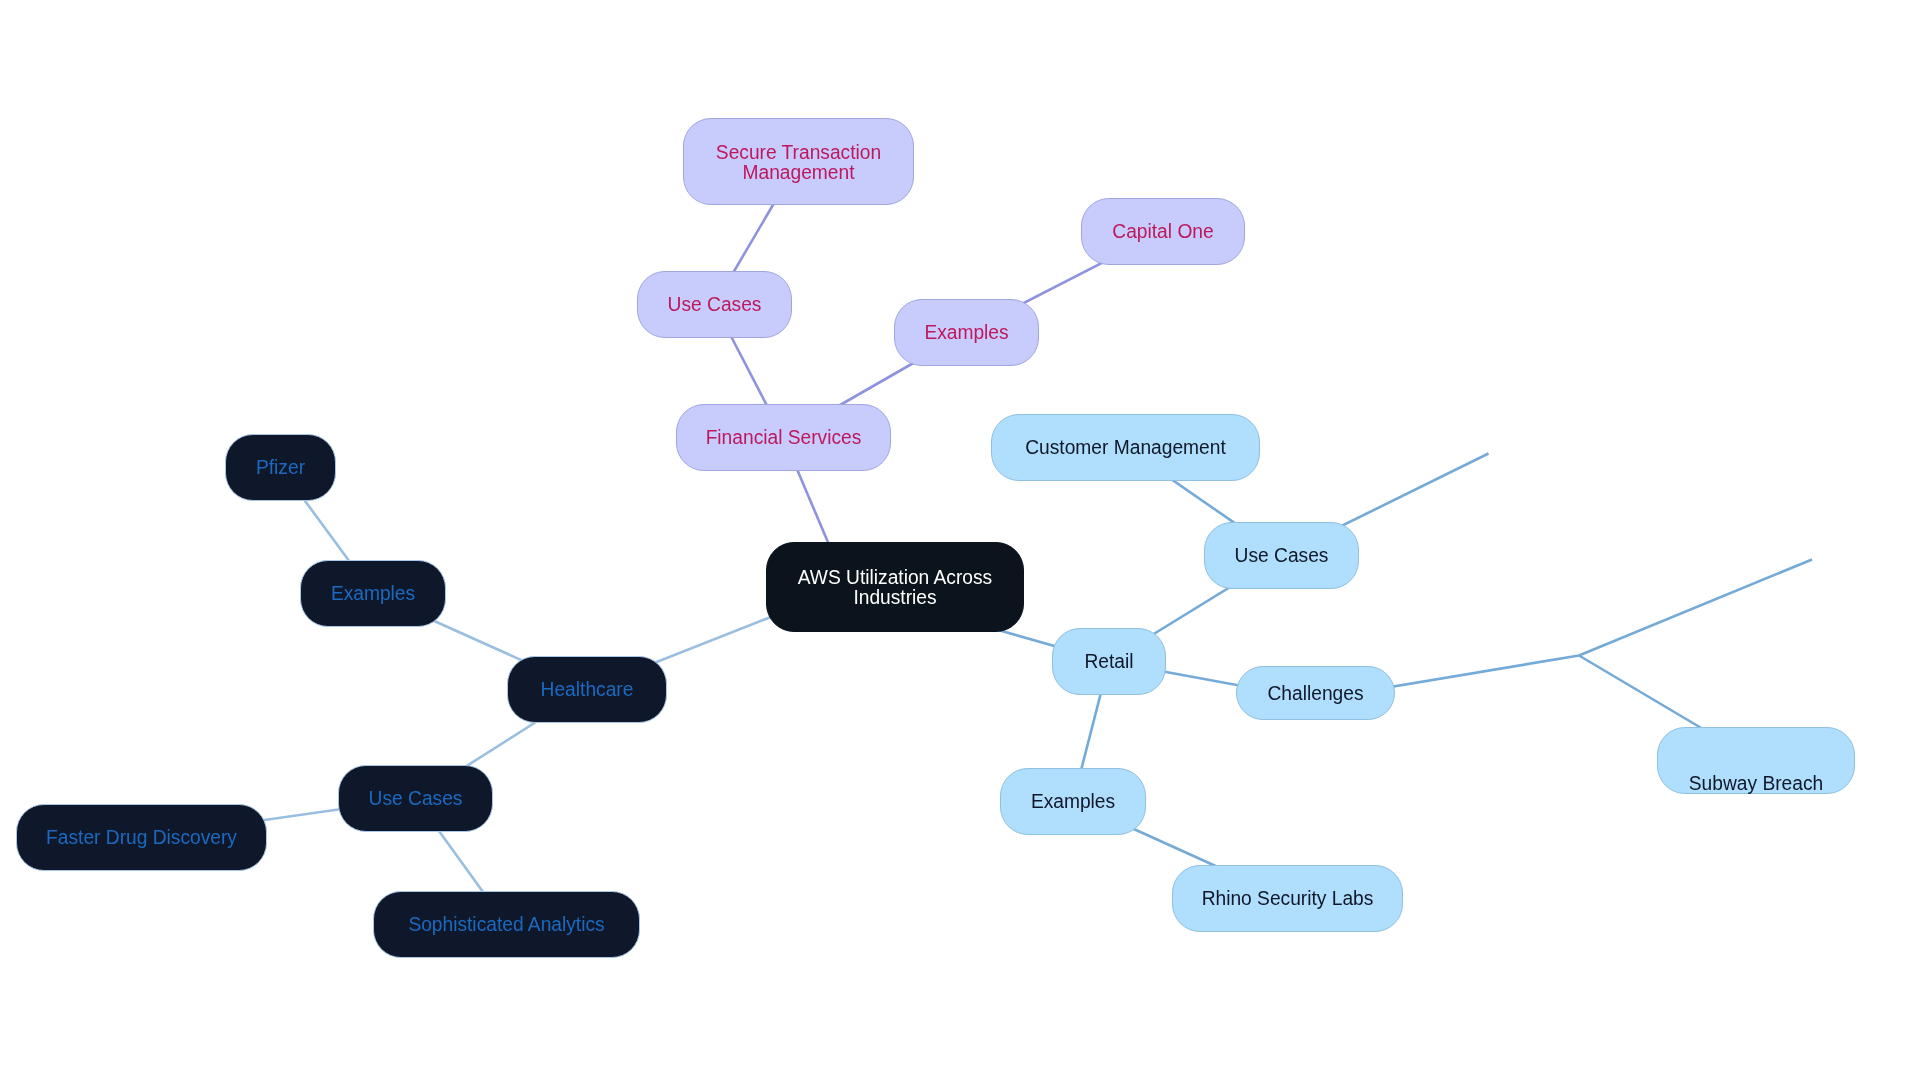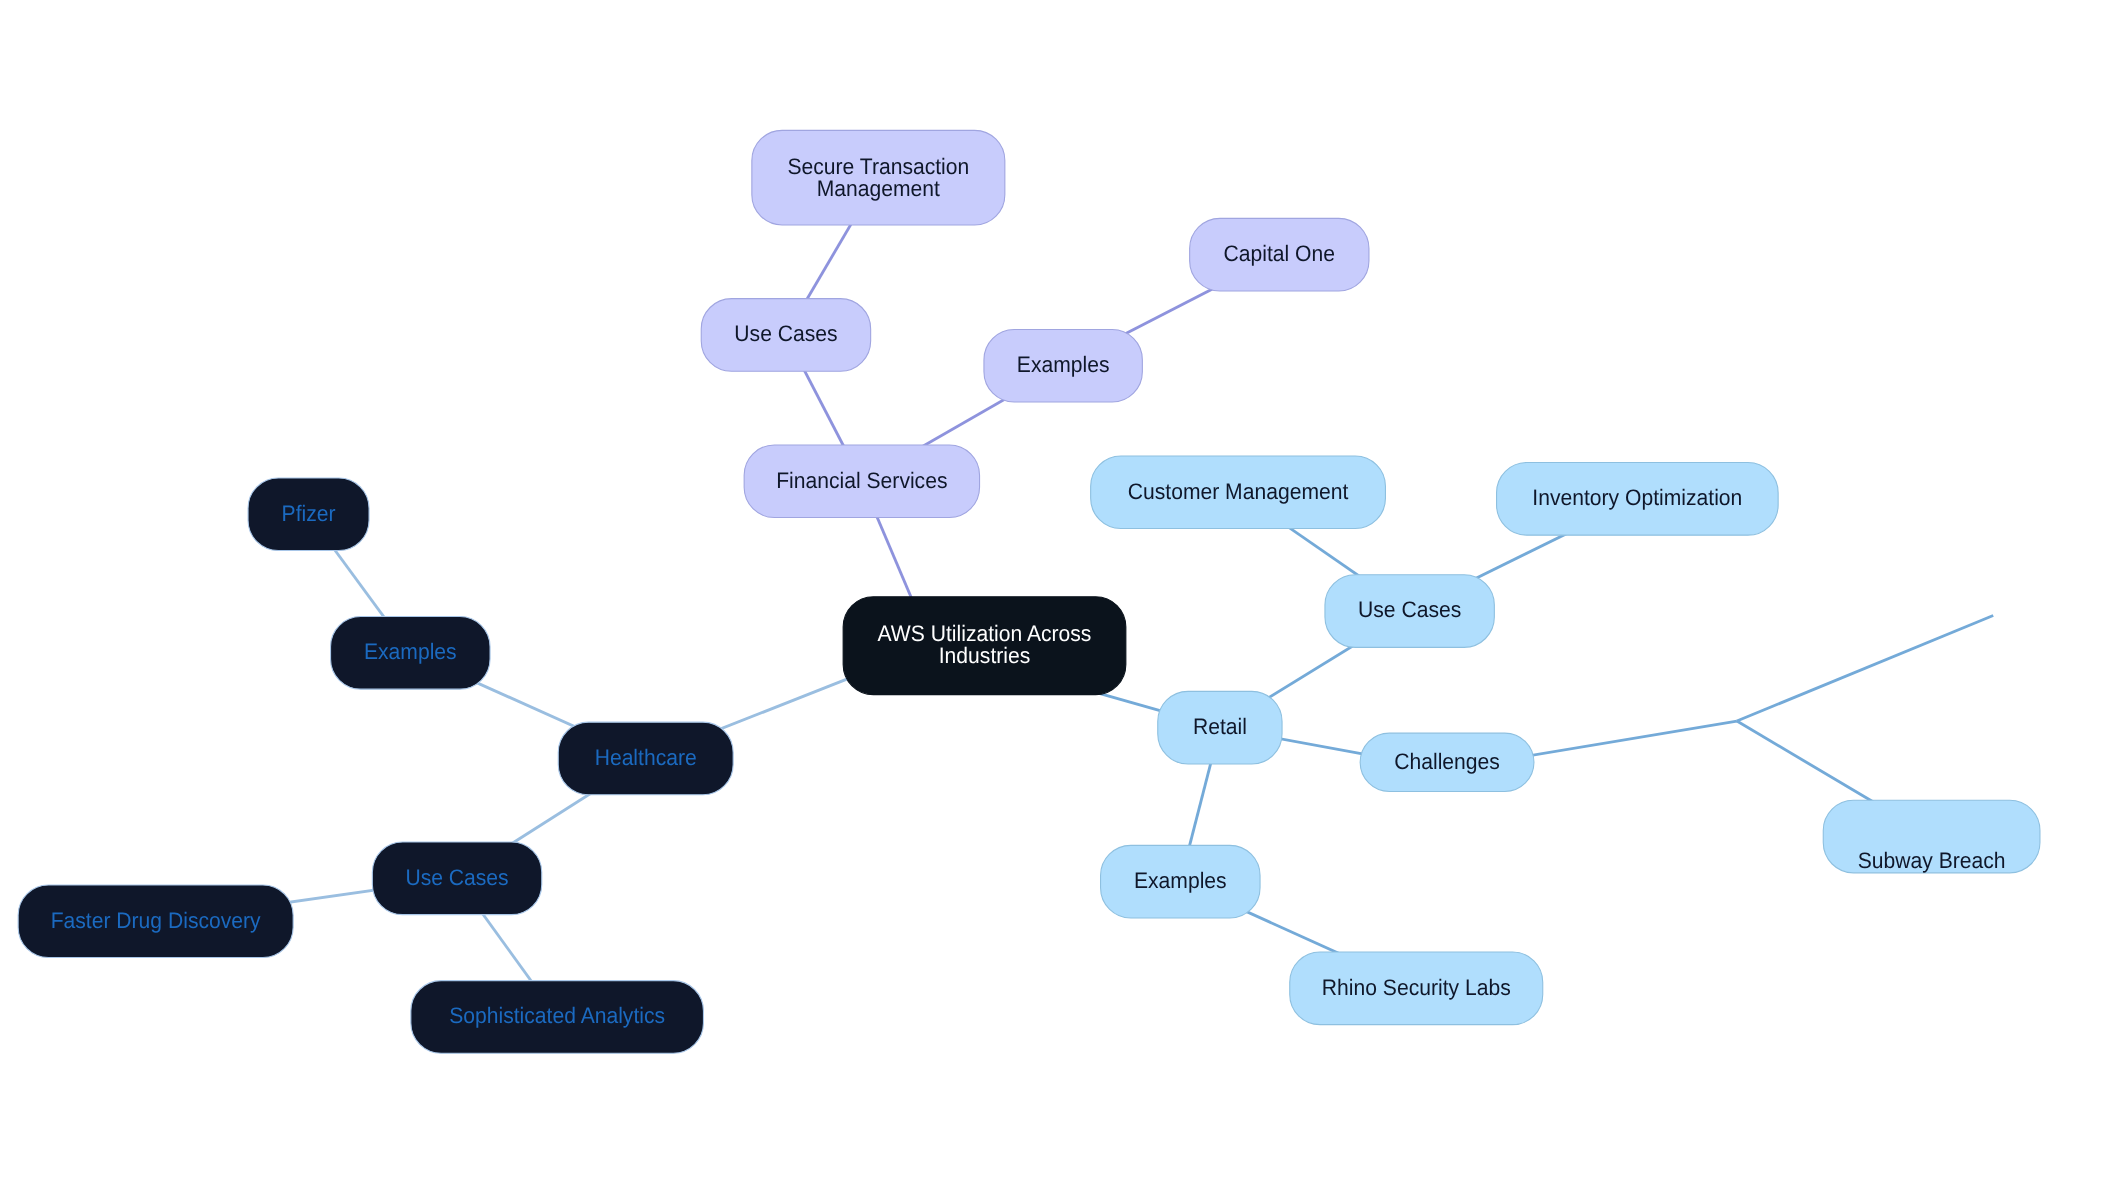--- a/index.html
+++ b/index.html
@@ -8,21 +8,21 @@
        font-family:"Liberation Sans",sans-serif;
        -webkit-font-smoothing:antialiased;}
   #canvas{position:relative;width:1920px;height:1083px;}
   #edge-layer{position:absolute;left:0;top:0;width:1920px;height:1083px;}
   .node{position:absolute;box-sizing:border-box;display:flex;align-items:center;
         justify-content:center;text-align:center;border-radius:28px;
         border:1px solid;font-size:19.2px;line-height:19px;}
   .node > .lbl{display:block;width:100%;transform:scaleY(1.06) translateZ(0);}
   .node.retail{background:#b0defd;border-color:#8ec0e0;color:#0f172a;}
   .node.healthcare{background:#0f172a;border-color:#a8c6e8;color:#1b6ac0;}
-  .node.financial{background:#c8ccfc;border-color:#a0a5e0;color:#0f172a;}
+  .node.financial{background:#c8ccfc;border-color:#a0a5e0;color:#be185d;}
   .node.root{background:#0b131c;border-color:#0b131c;color:#ffffff;border-radius:28px;}
 </style>
 </head>
 <body>
 
 <div id="canvas">
   <svg id="edge-layer" viewBox="0 0 1920 1083" width="1920" height="1083">
       <line x1="847" y1="587" x2="783.5" y2="437.5" stroke="#8e93dd" stroke-width="2.6"></line>
       <line x1="783.5" y1="437.5" x2="714.5" y2="304.5" stroke="#8e93dd" stroke-width="2.6"></line>
       <line x1="714.5" y1="304.5" x2="798.5" y2="161.5" stroke="#8e93dd" stroke-width="2.6"></line>
@@ -83,23 +83,20 @@
     </div>
   <div class="node retail" style="left: 1052px; top: 628px; width: 114px; height: 67px;">
       <span class="lbl">Retail</span>
     </div>
   <div class="node retail" style="left: 1204px; top: 522px; width: 155px; height: 67px;">
       <span class="lbl">Use Cases</span>
     </div>
   <div class="node retail" style="left: 991px; top: 414px; width: 269px; height: 67px;">
       <span class="lbl">Customer Management</span>
     </div>
-  <div class="node retail" style="left: 1360px; top: 420px; width: 257px; height: 67px;">
-      <span class="lbl">Inventory Optimization</span>
-    </div>
   <div class="node retail" style="left: 1236px; top: 666px; width: 159px; height: 54px;">
       <span class="lbl">Challenges</span>
     </div>
   <div class="node retail" style="left: 1657px; top: 727px; width: 198px; height: 67px; align-items: flex-end;">
       <span class="lbl">Subway Breach</span>
     </div>
   <div class="node retail" style="left: 1000px; top: 768px; width: 146px; height: 67px;">
       <span class="lbl">Examples</span>
     </div>
   <div class="node retail" style="left: 1172px; top: 865px; width: 231px; height: 67px; justify-content: flex-end;">

